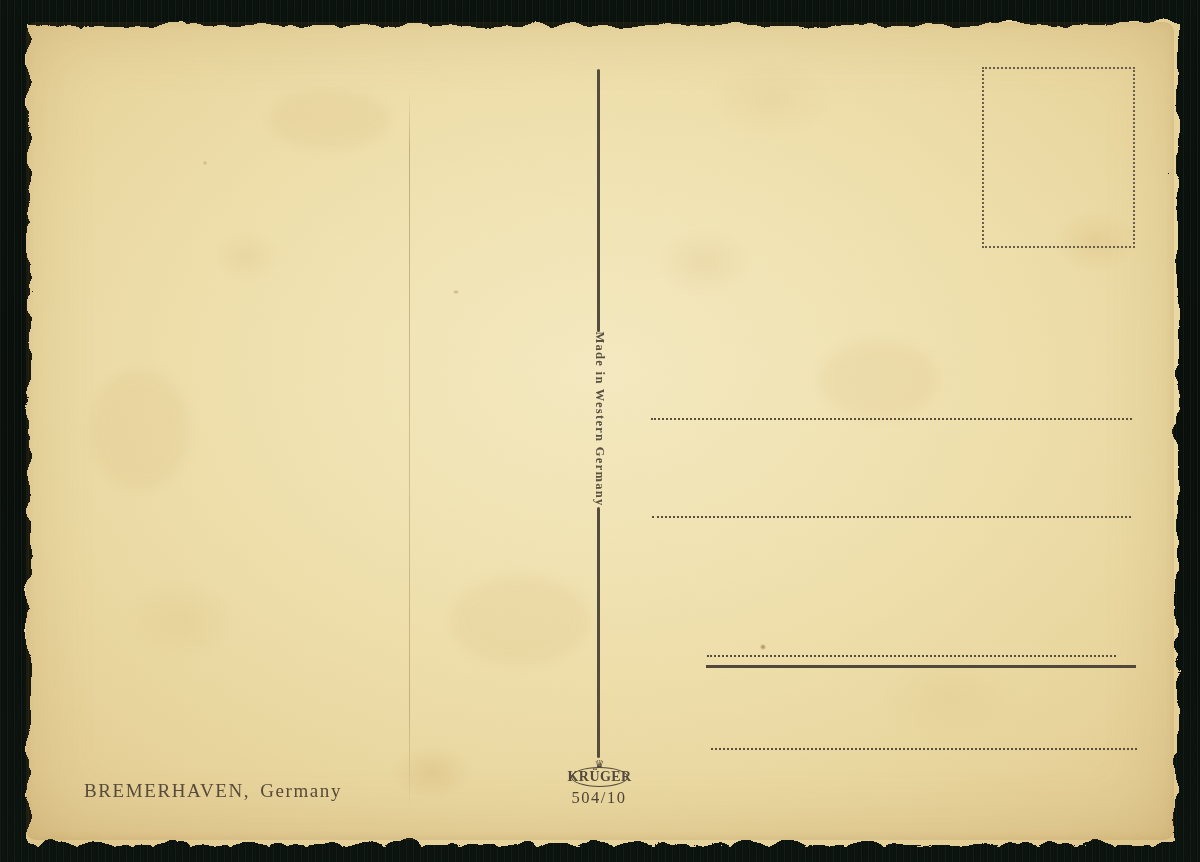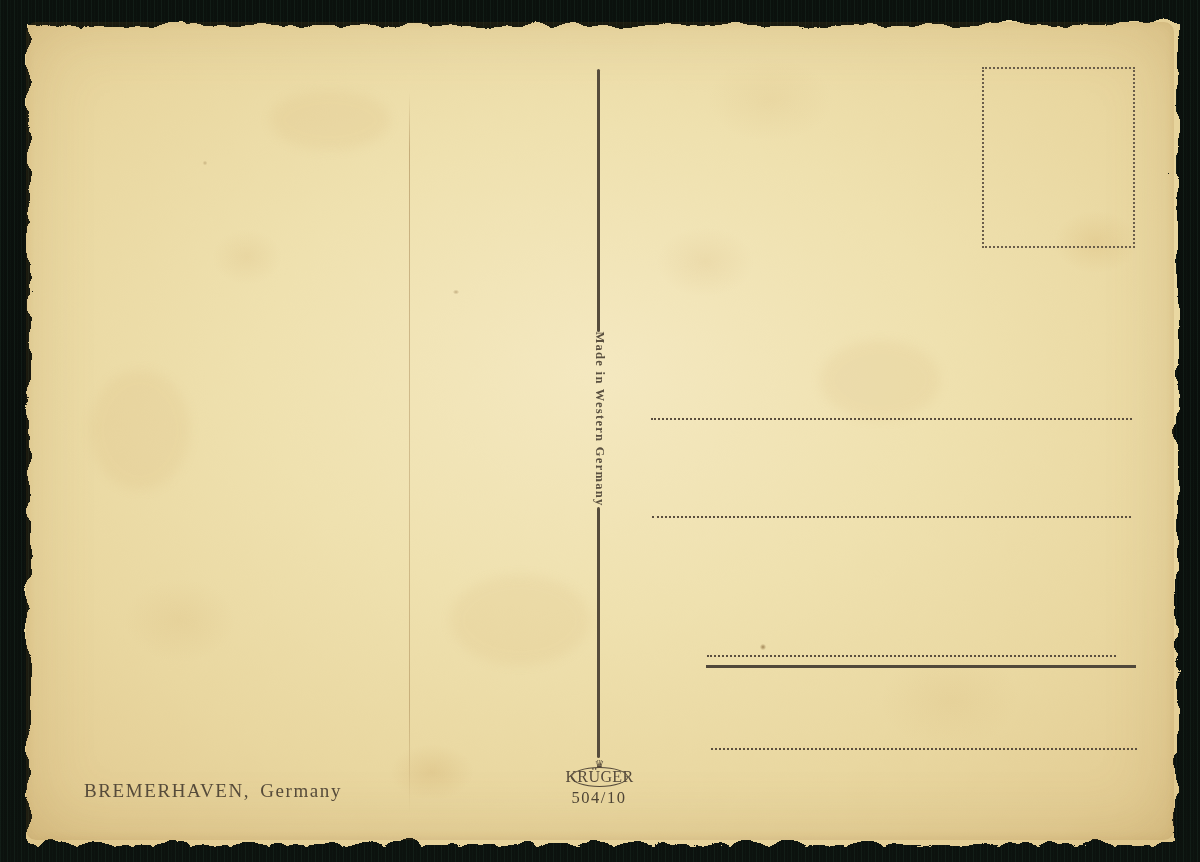--- a/index.html
+++ b/index.html
@@ -55,21 +55,21 @@
   .caption{
     position:absolute;left:60px;top:780px;color:#564b3a;
     font-size:19px;letter-spacing:1.6px;white-space:nowrap;
   }
   .caption .city{margin-right:10px;margin-left:24px;}
   .logo-oval{
     position:absolute;left:571px;top:767px;width:57px;height:20px;
     border:1.5px solid #54493a;border-radius:50%;box-sizing:border-box;
     display:flex;align-items:center;justify-content:center;
   }
-  .logo-oval .name{font-size:16px;font-weight:normal;letter-spacing:.4px;color:#54493a;line-height:1;}
+  .logo-oval .name{font-size:14px;font-weight:bold;letter-spacing:.4px;color:#54493a;line-height:1;}
   .crown{
     position:absolute;left:50%;top:-9px;transform:translateX(-50%);
     font-size:11px;color:#54493a;line-height:1;
     font-family:"DejaVu Sans", sans-serif;
   }
   .pub-number{
     position:absolute;left:559px;top:788px;width:80px;text-align:center;
     font-size:16.5px;letter-spacing:1.5px;color:#4e4435;
   }
 </style>

